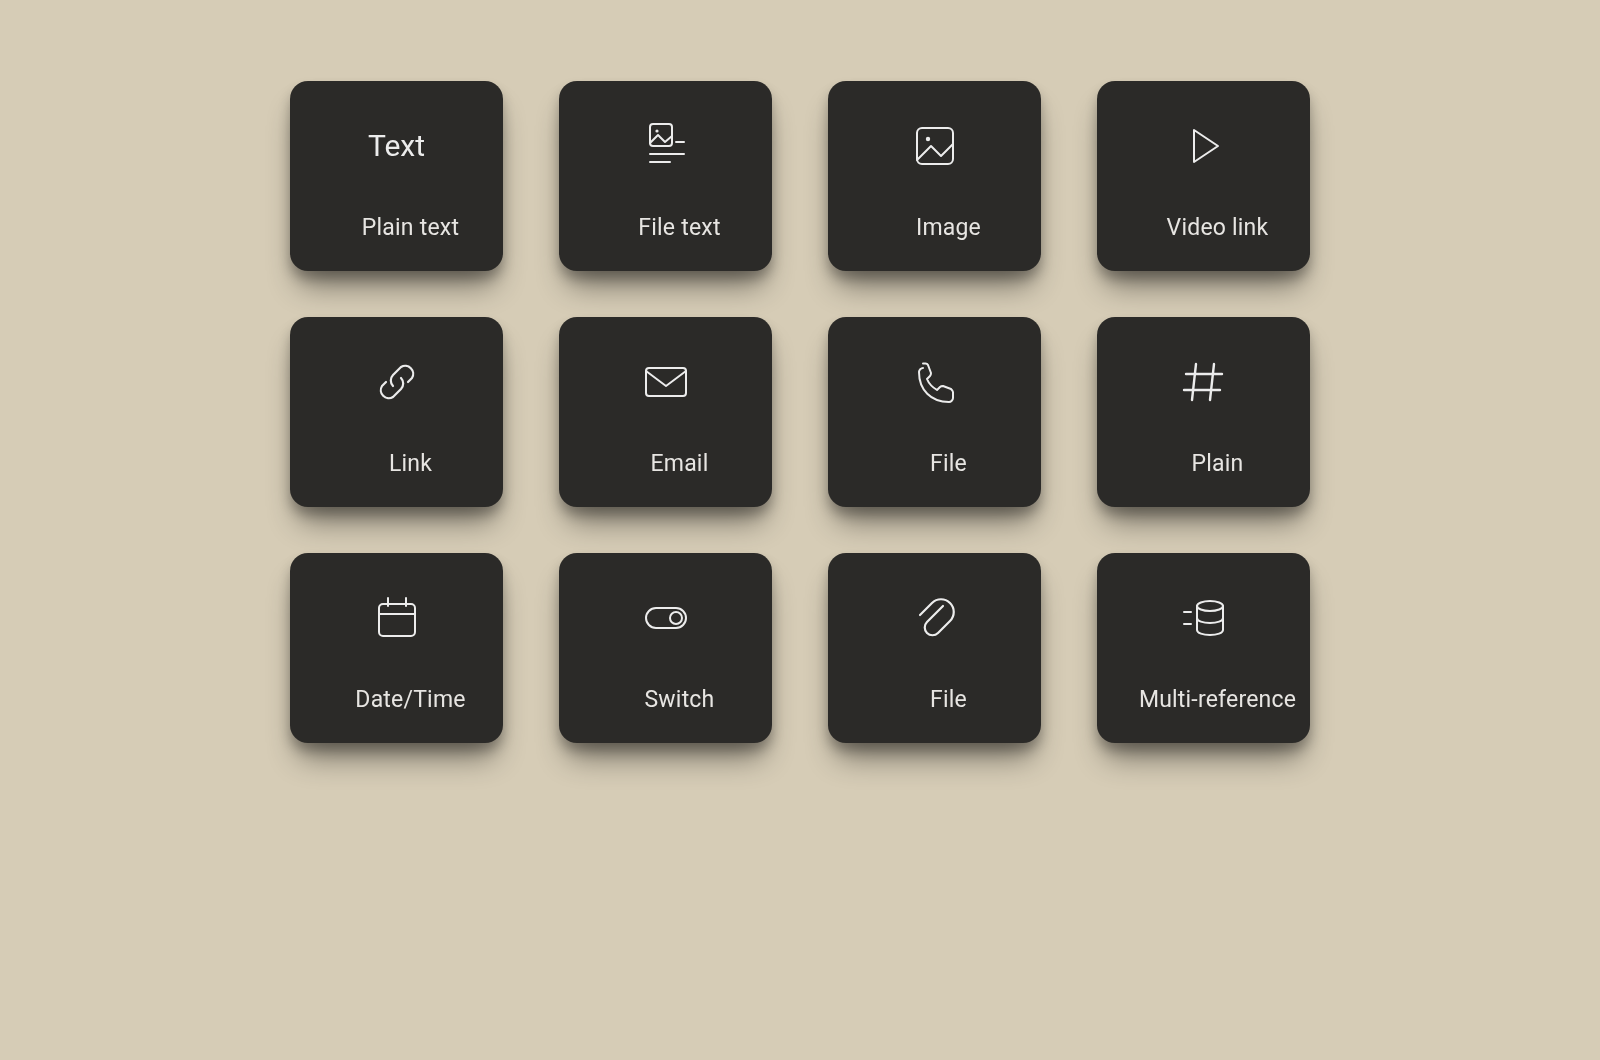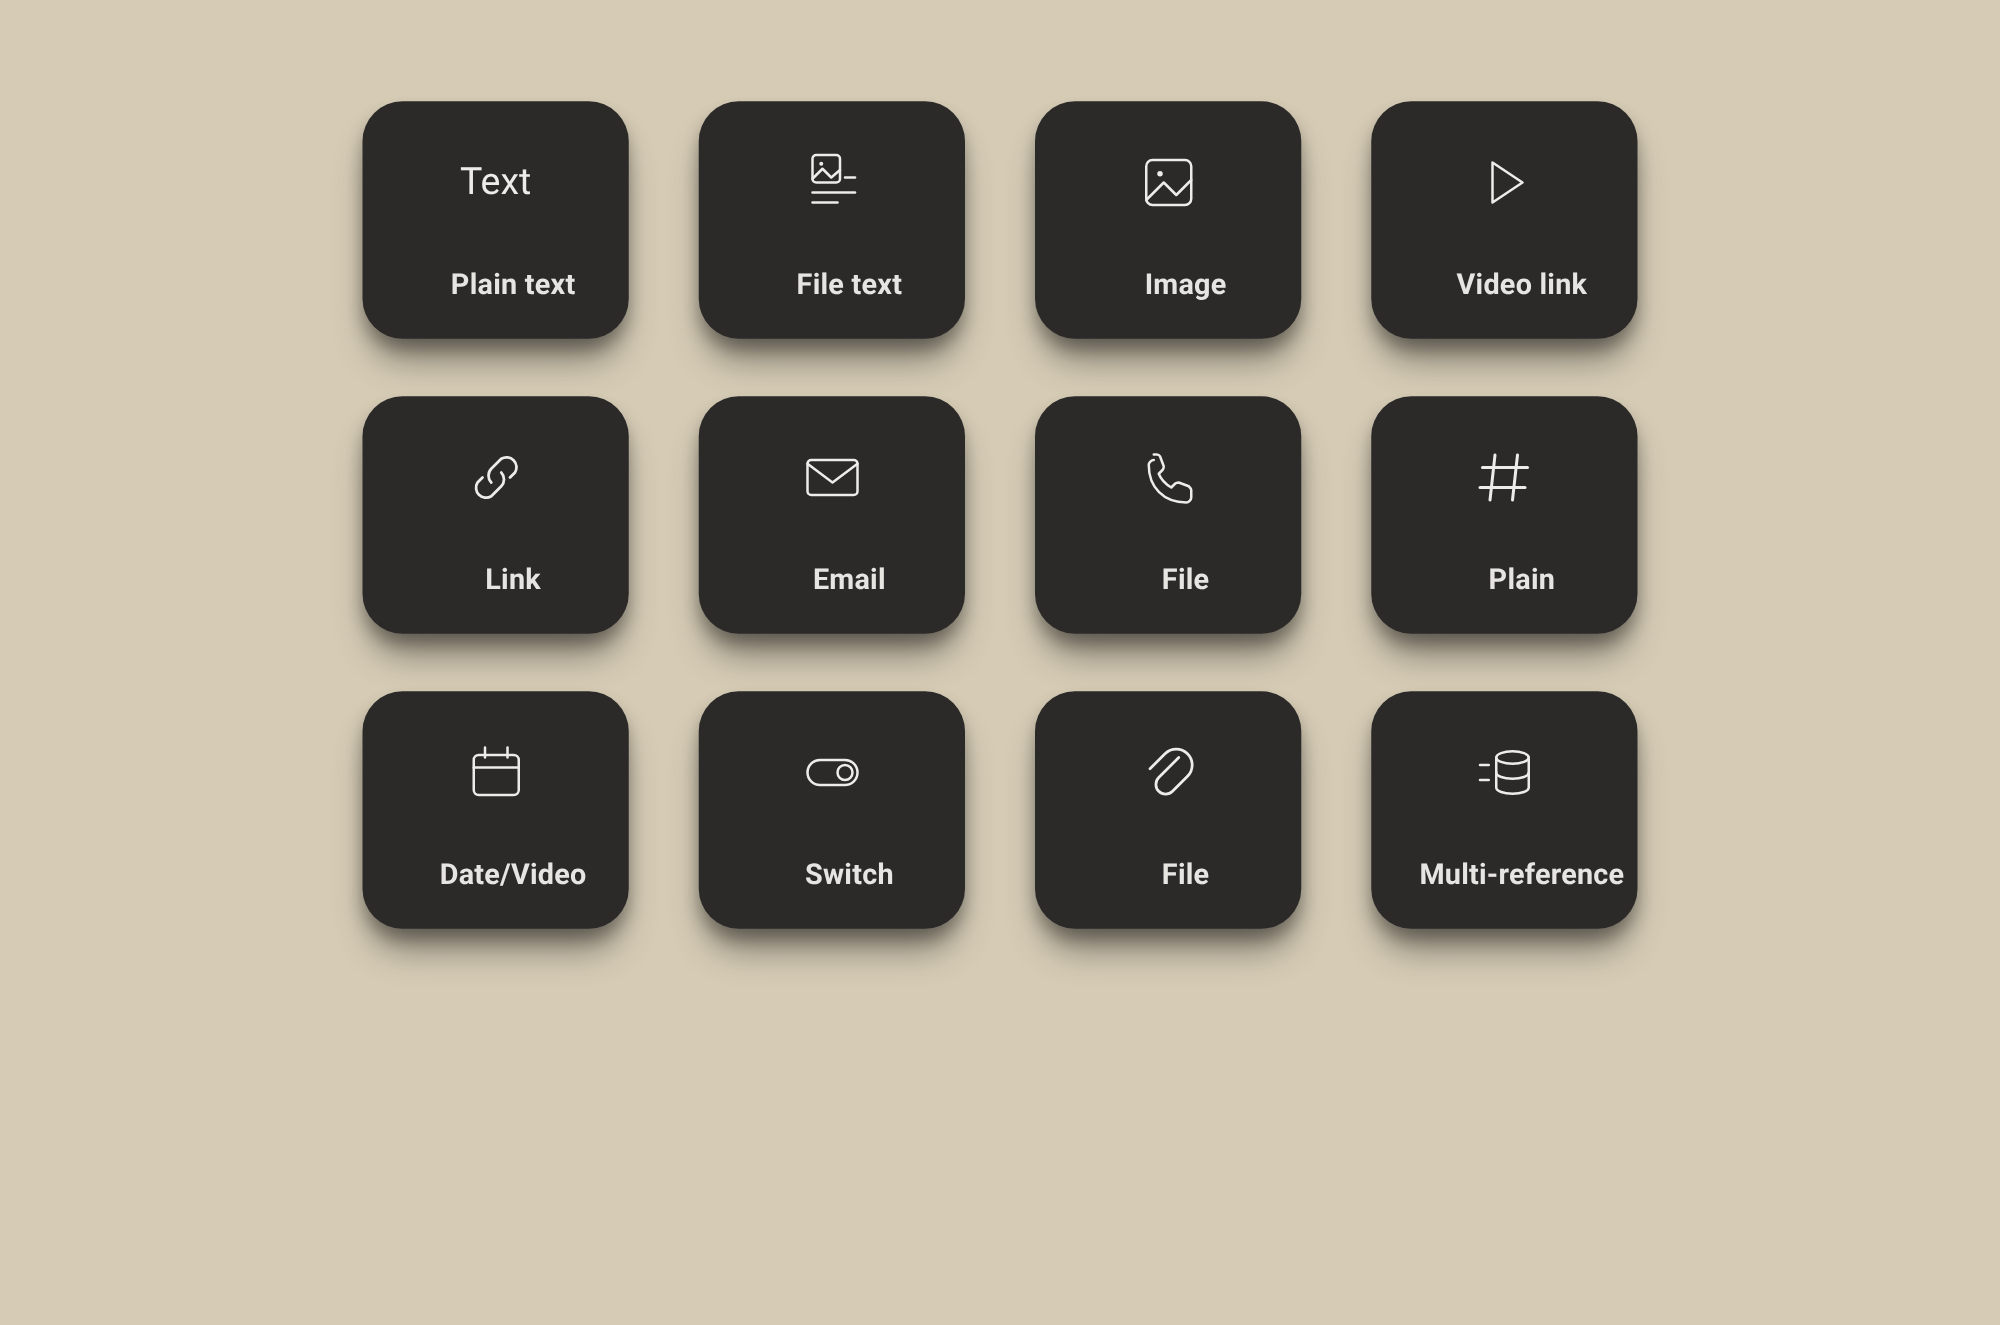--- a/index.html
+++ b/index.html
@@ -18,21 +18,21 @@
       overflow: hidden;
     }
     .grid {
       display: grid;
       grid-template-columns: repeat(4, 213px);
       grid-template-rows: repeat(4, 190px);
       gap: 46px 56px;
     }
     .tile {
       background: #2b2a28;
-      border-radius: 32px;
+      border-radius: 18px;
       display: flex;
       flex-direction: column;
       align-items: center;
       justify-content: center;
       position: relative;
       box-shadow: 0 22px 30px -8px rgba(0,0,0,0.45), 0 8px 12px rgba(0,0,0,0.25);
       cursor: pointer;
       padding-top: 8px;
     }
     .tile-icon {
@@ -44,21 +44,21 @@
       margin-bottom: 42px;
       color: #ececec;
     }
     .tile-icon svg {
       width: 100%;
       height: 100%;
     }
     .tile-label {
       color: #e7e5e2;
       font-size: 23px;
-      font-weight: 700;
+      font-weight: 400;
       letter-spacing: 0.2px;
       margin-left: 28px;
     }
     .text-glyph {
       font-size: 30px;
       color: #ececec;
       font-weight: 400;
       line-height: 1;
     }
   </style>
@@ -152,21 +152,21 @@
 
   <div class="tile">
     <div class="tile-icon">
       <svg viewBox="0 0 52 52" fill="none" stroke="currentColor" stroke-width="2" stroke-linecap="round" stroke-linejoin="round">
         <rect x="8" y="12" width="36" height="32" rx="4"></rect>
         <line x1="8" y1="22" x2="44" y2="22"></line>
         <line x1="17" y1="6" x2="17" y2="14"></line>
         <line x1="35" y1="6" x2="35" y2="14"></line>
       </svg>
     </div>
-    <div class="tile-label">Date/Video</div>
+    <div class="tile-label">Date/Time</div>
   </div>
 
   <div class="tile">
     <div class="tile-icon">
       <svg viewBox="0 0 52 52" fill="none" stroke="currentColor" stroke-width="2" stroke-linecap="round" stroke-linejoin="round">
         <rect x="6" y="16" width="40" height="20" rx="10"></rect>
         <circle cx="36" cy="26" r="6"></circle>
       </svg>
     </div>
     <div class="tile-label">Switch</div>

